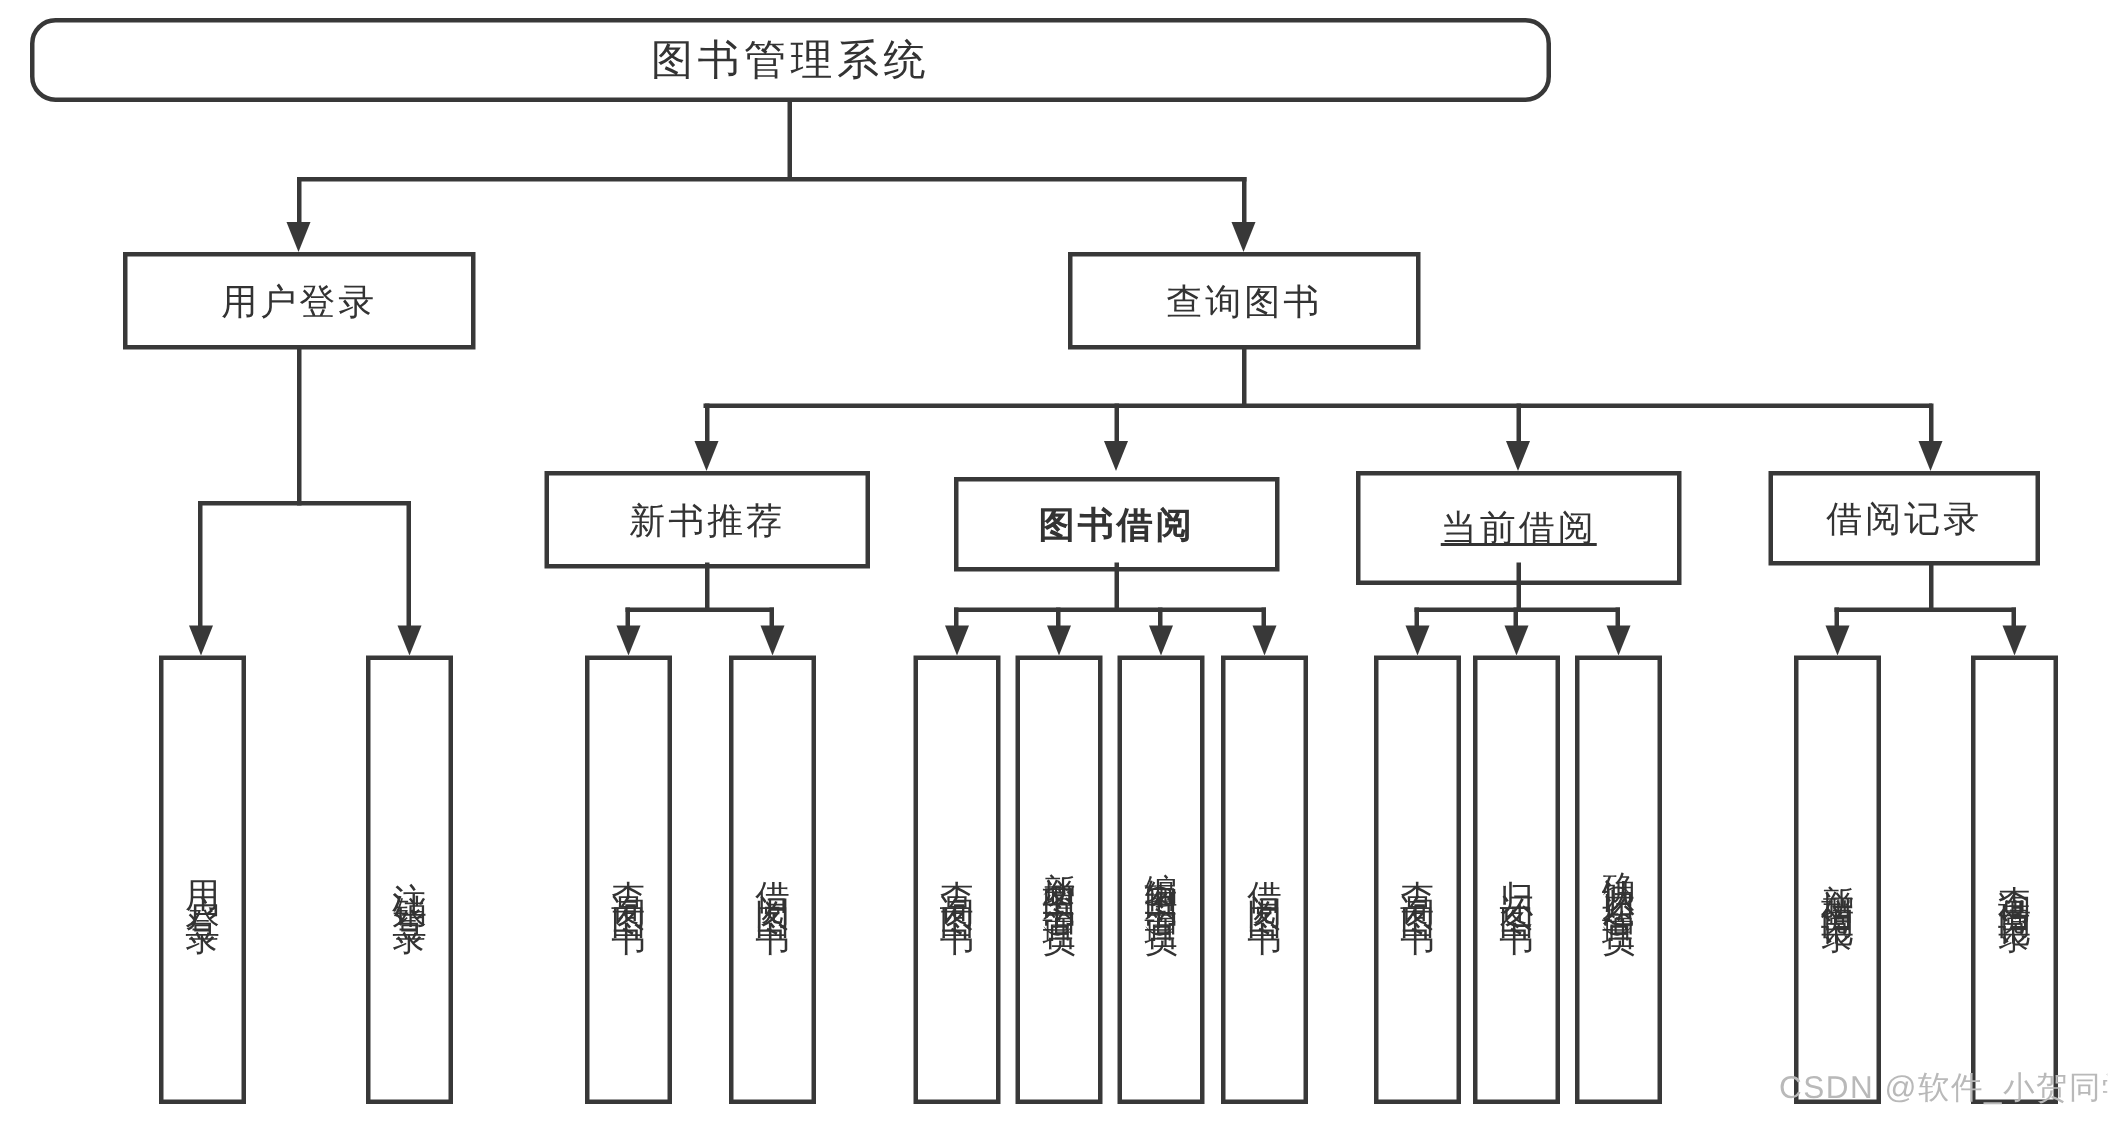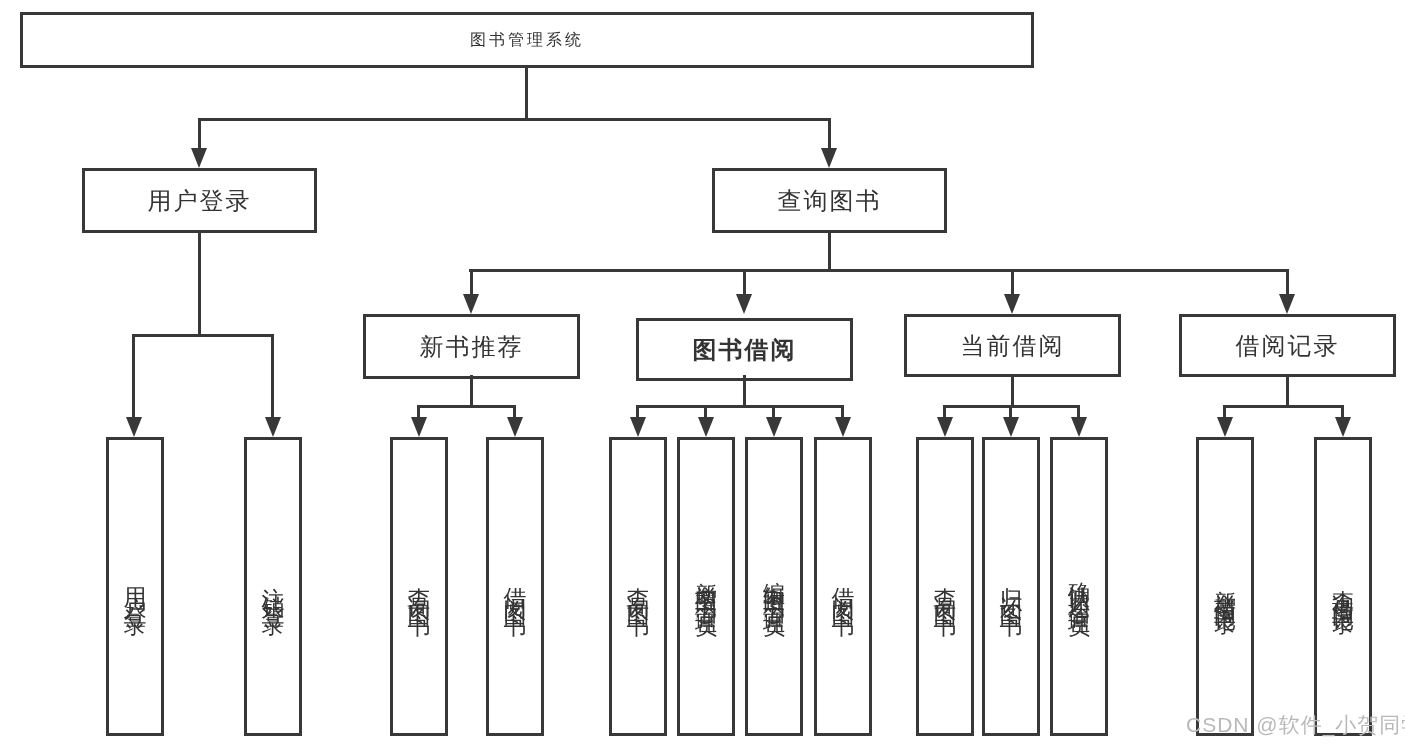--- a/index.html
+++ b/index.html
@@ -5,21 +5,21 @@
   html,body{margin:0;padding:0;background:#ffffff;}
   #stage{
     position:relative;width:1405px;height:747px;background:#ffffff;overflow:hidden;
     font-family:"Liberation Sans","DejaVu Sans",sans-serif;color:#333333;
   }
   .box{
     position:absolute;box-sizing:border-box;border:3px solid #383838;background:#ffffff;
     display:flex;align-items:center;justify-content:center;
     font-size:24px;letter-spacing:2px;color:#333333;
   }
-  .box.root{font-size:16px;letter-spacing:3px;}
+  .box.root{font-size:28px;letter-spacing:3px;border-radius:17px;}
   .vbox{
     position:absolute;box-sizing:border-box;border:3px solid #383838;background:#ffffff;
     display:flex;align-items:center;justify-content:center;
     writing-mode:vertical-rl;text-orientation:mixed;
     font-size:23px;letter-spacing:9px;line-height:1;color:#333333;
   }
   .vbox.long{letter-spacing:5px;font-size:22px;}
   .hline,.vline{position:absolute;background:#383838;}
   .hline{height:3px;}
   .vline{width:3px;}
@@ -73,24 +73,24 @@
   <div class="arrow" style="left:1004px;top:294px;"></div>
   <div class="vline" style="left:1286px;top:269px;height:27px;"></div>
   <div class="arrow" style="left:1279px;top:294px;"></div>
 
   <div class="box" style="left:363px;top:314px;width:217px;height:65px;">
     <span>新书推荐</span>
   </div>
   <div class="box" style="left:636px;top:318px;width:217px;height:63px;font-weight:bold;">
     <span>图书借阅</span>
   </div>
-  <div class="box" style="left:904px;top:314px;width:217px;height:63px;">
+  <div class="box" style="left:904px;top:314px;width:217px;height:76px;text-decoration:underline;">
     <span>当前借阅</span>
   </div>
-  <div class="box" style="left:1179px;top:314px;width:217px;height:63px;">
+  <div class="box" style="left:1179px;top:314px;width:181px;height:63px;">
     <span>借阅记录</span>
   </div>
 
   <div class="vline" style="left:470px;top:375px;height:32px;"></div>
   <div class="hline" style="left:417px;top:405px;width:99px;"></div>
   <div class="vline" style="left:417px;top:405px;height:14px;"></div>
   <div class="arrow" style="left:411px;top:417px;"></div>
   <div class="vline" style="left:513px;top:405px;height:14px;"></div>
   <div class="arrow" style="left:507px;top:417px;"></div>
 

